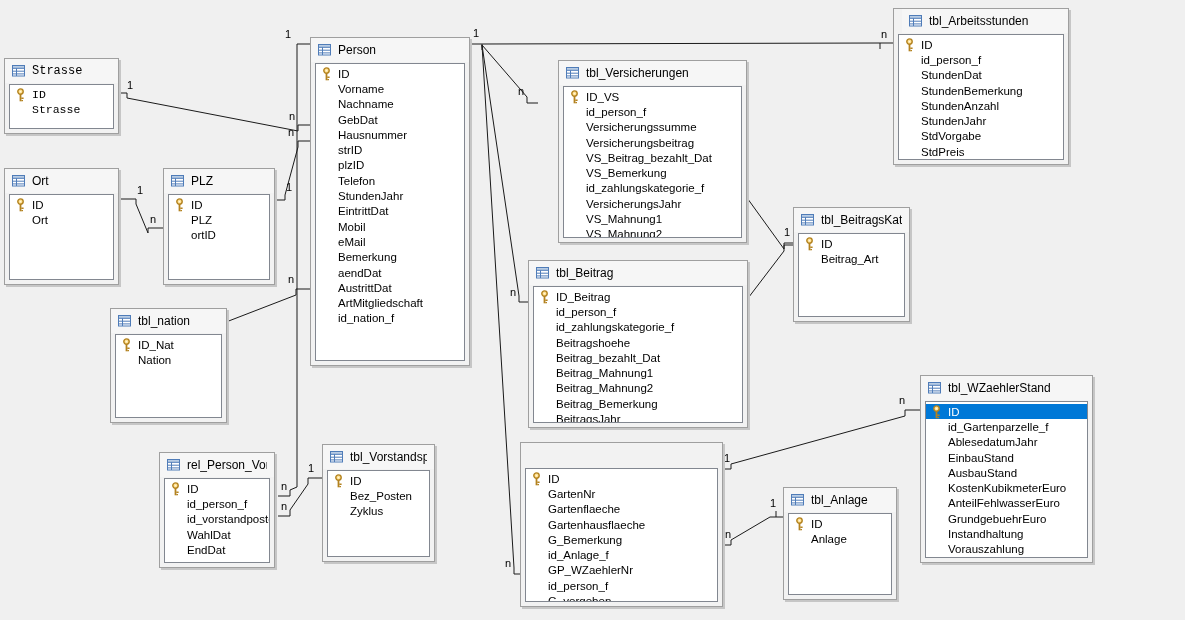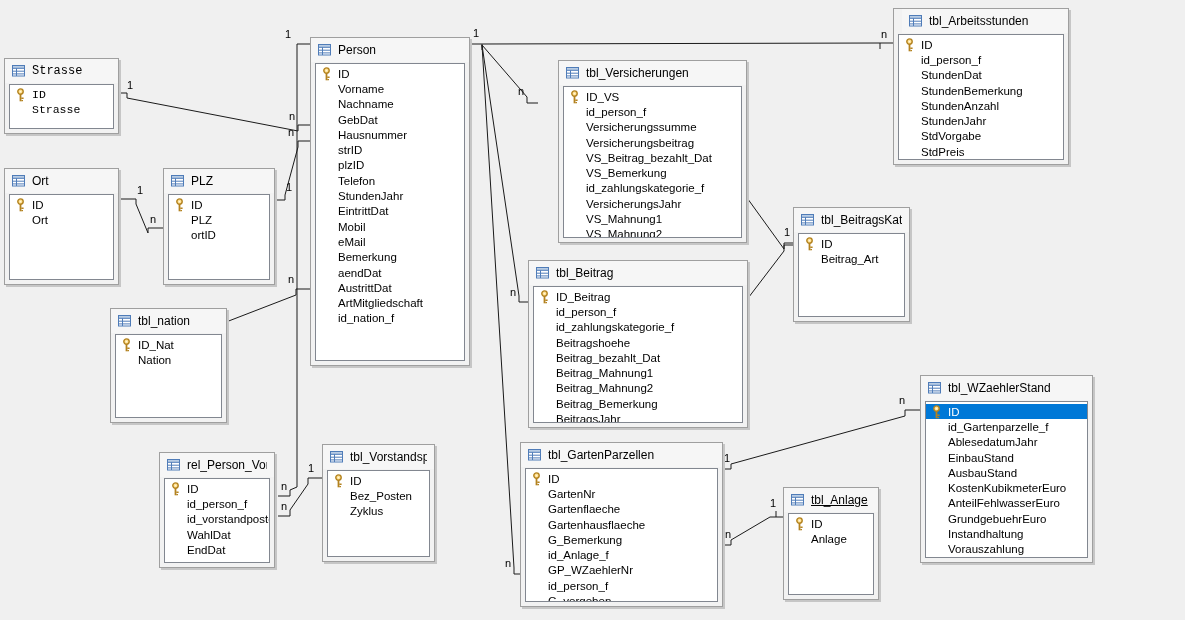--- a/index.html
+++ b/index.html
@@ -513,32 +513,20 @@
             </span>
             <span>ID</span>
           </div>
           <div class="frow">
             <span class="kicon"></span>
             <span>Beitrag_Art</span>
           </div>
         </div>
       </div>
       <div class="tbl" style="left: 520px; top: 442px; width: 203px; height: 165px;">
-        <div class="hdr">
-          <span class="ticon">
-            <svg width="13" height="12" viewBox="0 0 13 12">
-              <rect x="0.5" y="0.5" width="12" height="10.5" fill="#ffffff" stroke="#4f7cb8"></rect>
-              <rect x="0.5" y="0.5" width="12" height="2.8" fill="#b8cce4" stroke="#4f7cb8"></rect>
-              <line x1="0.5" y1="6.2" x2="12.5" y2="6.2" stroke="#4f7cb8"></line>
-              <line x1="0.5" y1="8.9" x2="12.5" y2="8.9" stroke="#4f7cb8"></line>
-              <line x1="4.5" y1="3.3" x2="4.5" y2="11" stroke="#4f7cb8"></line>
-            </svg>
-          </span>
-          <span class="tname">tbl_GartenParzellen</span>
-        </div>
         <div class="list">
           <div class="frow">
             <span class="kicon">
               <svg width="11" height="14" viewBox="0 0 11 14">
                 <circle cx="5.5" cy="3.6" r="2.7" fill="#ffdf8c" stroke="#b3821f" stroke-width="1.4"></circle>
                 <circle cx="5.5" cy="3.6" r="0.9" fill="#fff7dd"></circle>
                 <path d="M5.5 6.3 v7" stroke="#b3821f" stroke-width="1.8" fill="none"></path>
                 <path d="M6.3 10.2 h2.3 M6.3 12.6 h1.7" stroke="#b3821f" stroke-width="1.4" fill="none"></path>
               </svg>
             </span>
@@ -571,21 +559,21 @@
           <div class="frow">
             <span class="kicon"></span>
             <span>id_person_f</span>
           </div>
           <div class="frow">
             <span class="kicon"></span>
             <span>G_vergeben</span>
           </div>
         </div>
       </div>
-      <div class="tbl" style="left: 783px; top: 487px; width: 96px; height: 113px; text-decoration: underline;">
+      <div class="tbl" style="left: 783px; top: 487px; width: 114px; height: 113px;">
         <div class="hdr">
           <span class="ticon">
             <svg width="13" height="12" viewBox="0 0 13 12">
               <rect x="0.5" y="0.5" width="12" height="10.5" fill="#ffffff" stroke="#4f7cb8"></rect>
               <rect x="0.5" y="0.5" width="12" height="2.8" fill="#b8cce4" stroke="#4f7cb8"></rect>
               <line x1="0.5" y1="6.2" x2="12.5" y2="6.2" stroke="#4f7cb8"></line>
               <line x1="0.5" y1="8.9" x2="12.5" y2="8.9" stroke="#4f7cb8"></line>
               <line x1="4.5" y1="3.3" x2="4.5" y2="11" stroke="#4f7cb8"></line>
             </svg>
           </span>

